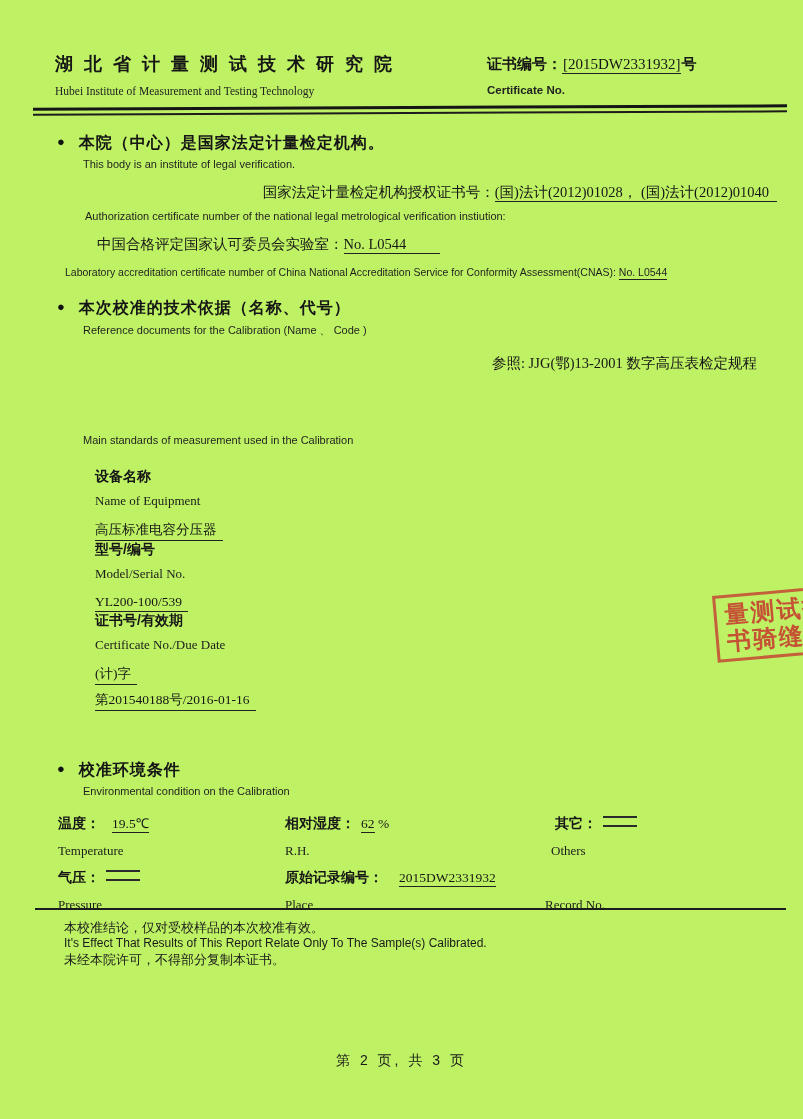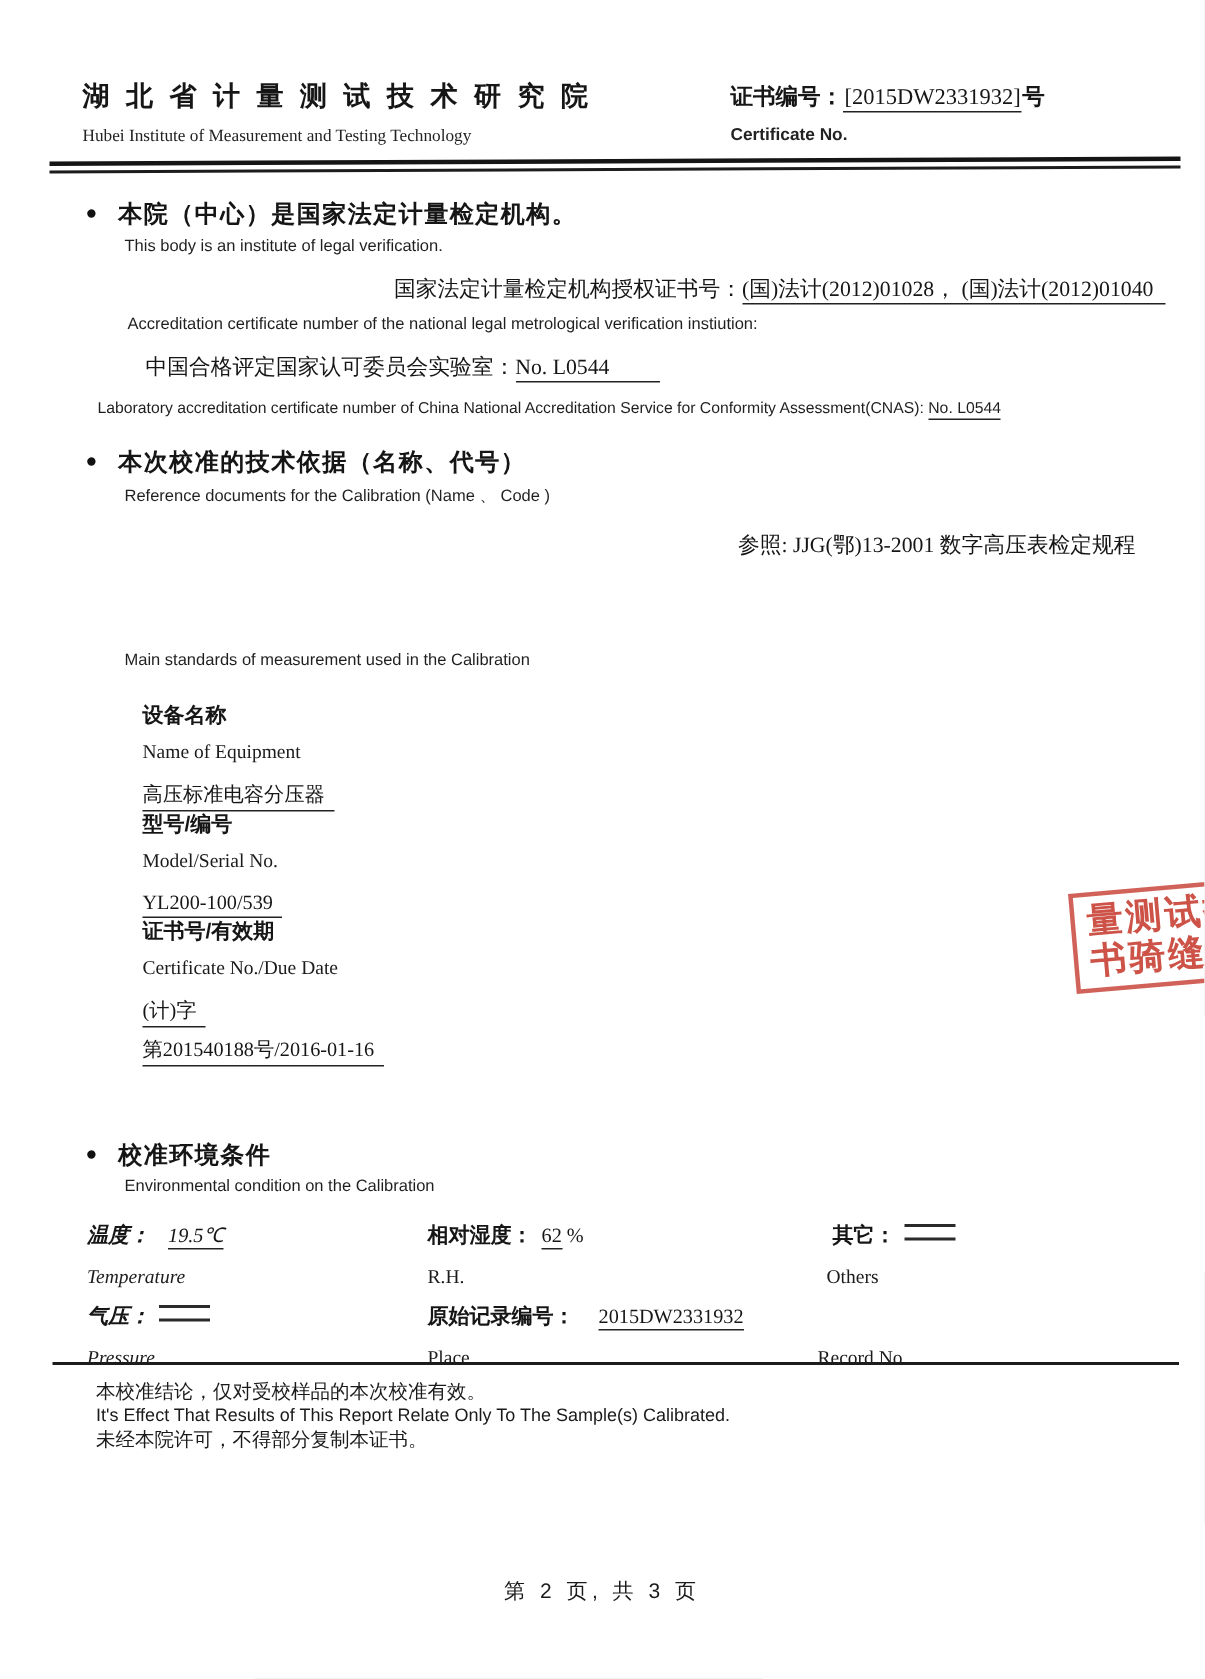--- a/index.html
+++ b/index.html
@@ -1,18 +1,18 @@
 <!DOCTYPE html>
 <html><head>
 <meta charset="utf-8">
 <style>
   html,body{margin:0;padding:0;background:#e9e9e9;}
   .page{
     position:relative;width:803px;height:1119px;margin:0 auto;
-    background:#ffffff;overflow:hidden;
+    background:#bef264;overflow:hidden;
     font-family:"Liberation Sans",sans-serif;color:#1e1e1e;
   }
   .serif{font-family:"Liberation Serif",serif;text-align:right;}
   .abs{position:absolute;}
   
   .inst-cn{font-size:18px;font-weight:bold;letter-spacing:3px;color:#161616;}
   .inst-en{font-family:"Liberation Serif",serif;font-size:11.5px;margin-top:9px;color:#222;}
   .cert-line{font-size:15px;font-weight:600;color:#161616;}
   .cert-val{font-family:"Liberation Serif",serif;font-weight:normal;border-bottom:1.5px solid #222;padding:0 1px 1px 1px;}
   .cert-en{font-size:11.5px;margin-top:10px;font-weight:600;color:#222;}
@@ -43,21 +43,21 @@
     left:712px;top:596px;width:146px;padding:3px 6px 4px 8px;
     border:3px solid rgba(198,59,47,.8);
     transform:rotate(-5deg);transform-origin:top left;
     color:rgba(198,59,47,.88);font-weight:bold;font-size:24px;line-height:27px;
     letter-spacing:2px;white-space:nowrap;
   }
   
   .env-table{font-size:13px;}
   .env-row{display:flex;align-items:baseline;}
   .env-row{margin-bottom:10px;}
-  .env-c1{width:227px;font-style:italic;}
+  .env-c1{width:227px;}
   .env-c2{width:220px;}
   .env-c3{flex:1;}
   .env-lbl{font-weight:bold;font-size:14px;color:#161616;}
   .env-val{font-family:"Liberation Serif",serif;font-size:13.5px;color:#161616;}
   .env-en{font-family:"Liberation Serif",serif;font-size:13px;color:#1b1b1b;}
   .ml12{margin-left:12px;} .ml6{margin-left:6px;} .ml4{margin-left:16px;}
   .ind50{padding-left:50px;} .ind46{padding-left:46px;} .ind40{padding-left:40px;}
   .ddash{display:inline-block;width:34px;height:7px;border-top:2px solid #2a2a2a;border-bottom:2px solid #2a2a2a;vertical-align:1px;}
   
   .note-cn{font-size:13px;color:#1a1a1a;line-height:17px;}
@@ -80,21 +80,21 @@
   <div class="abs rule-double" style="left:33px;top:106px;width:754px;"></div>
 
   <div class="abs" style="left:57px;top:133px;width:720px;">
     <div>
       <span class="bullet">●</span><span class="sec-title">本院（中心）是国家法定计量检定机构。</span>
     </div>
     <div class="sec-en">This body is an institute of  legal  verification.</div>
     <div class="cn-line serif" style="margin-left:30px;">
       <span>国家法定计量检定机构授权证书号：</span><span class="u pad-sm">(国)法计(2012)01028， (国)法计(2012)01040</span>
     </div>
-    <div class="en-line" style="margin-left:28px;">Accreditation certificate number of the national legal metrological verification instiution:</div>
+    <div class="en-line" style="margin-left:28px;">Authorization certificate number of the national legal metrological verification instiution:</div>
     <div class="cn-line kai" style="margin-left:40px;">
       <span>中国合格评定国家认可委员会实验室：</span><span class="u pad-lg">No. L0544</span>
     </div>
     <div class="en-line" style="margin-left:8px;margin-top:12px;font-size:10.5px;">
       <span>Laboratory accreditation certificate number of China National Accreditation Service for Conformity Assessment(CNAS): </span><span class="u">No. L0544</span>
     </div>
   </div>
 
   <div class="abs" style="left:57px;top:298px;width:700px;">
     <div>

